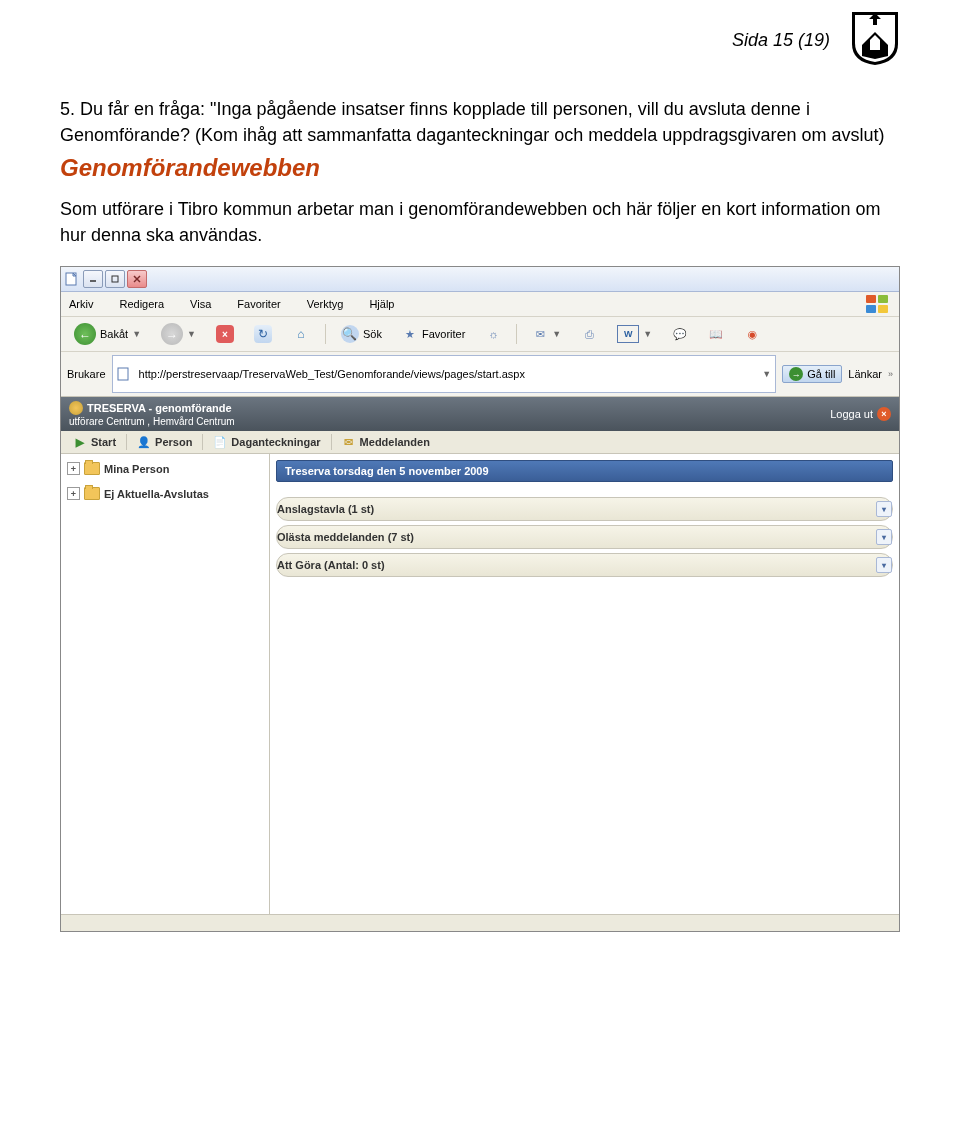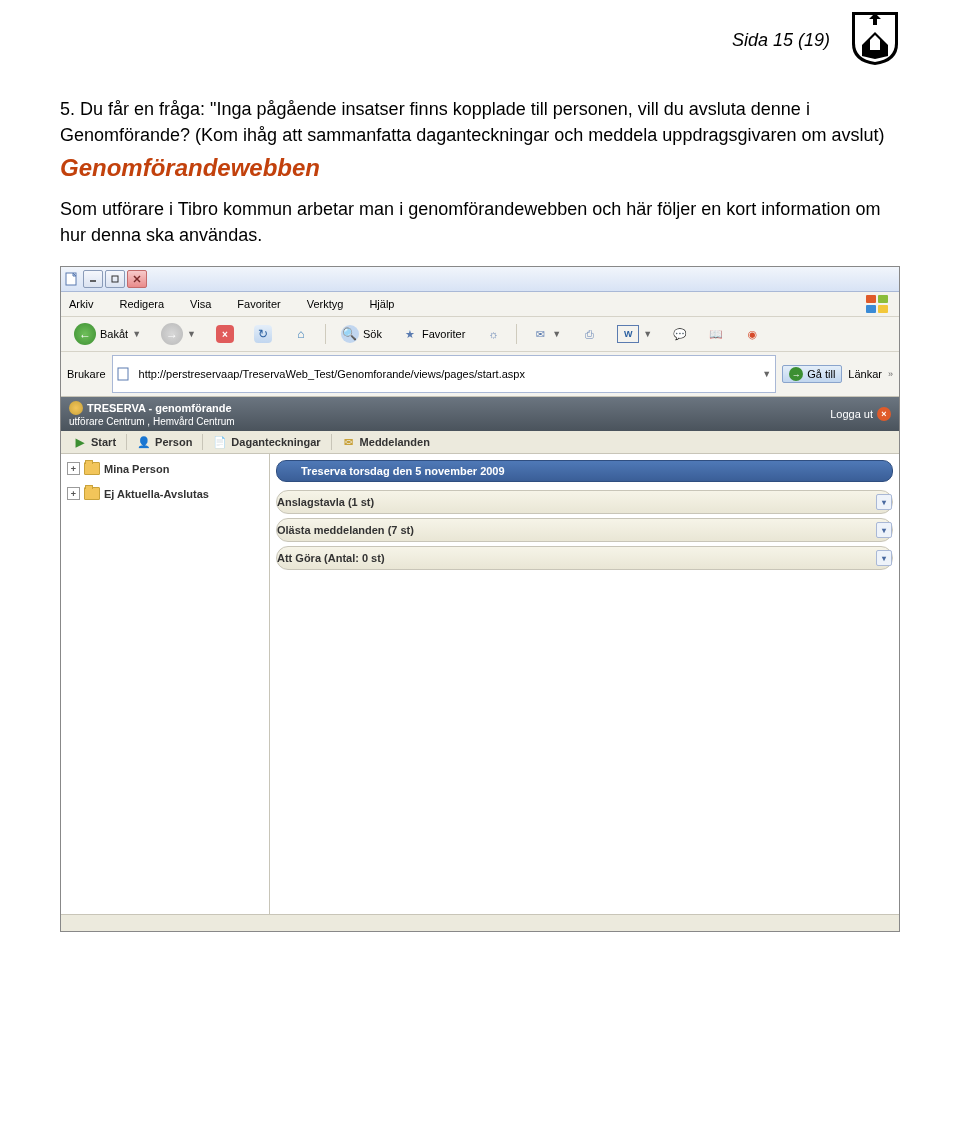--- a/index.html
+++ b/index.html
@@ -139,23 +139,23 @@
   .tab-ic { width:14px; height:14px; display:inline-flex; align-items:center; justify-content:center; }
   .app-body { display:flex; background:#fff; height:460px; }
   .sidebar { width:200px; border-right:1px solid #c8c5b8; padding:6px 4px; }
   .tree-item { display:flex; align-items:center; gap:4px; padding:2px 2px; font-weight:bold; color:#333;}
   .tree-plus { width:11px; height:11px; border:1px solid #9a9a9a; display:flex; align-items:center; justify-content:center; font-size:9px; color:#555; background:#fff;}
   .folder-ic { width:14px; height:11px; background:#f2c55a; border:1px solid #c9a23a; border-radius:1px; position:relative;}
   .folder-ic::before{content:""; position:absolute; top:-3px; left:0; width:6px; height:3px; background:#f2c55a; border:1px solid #c9a23a; border-bottom:none; border-radius:1px 1px 0 0;}
   .main-panel { flex:1; padding:6px; }
   .date-banner {
     background: linear-gradient(#4f79b7,#3a5e97);
-    color:#fff; font-weight:bold; padding:4px 24px;
-    border:1px solid #2f4e80; border-radius:10px;
-    margin-bottom:8px;
+    color:#fff; font-weight:bold; padding:4px 8px;
+    border:1px solid #2f4e80; border-radius:2px;
+    margin-bottom:15px;
   }
   .panel-row {
     background: linear-gradient(#f6f4e8,#e9e6d5);
     border:1px solid #c8c5b8; border-radius:12px;
     padding:3px 0; margin-bottom:4px;
     display:flex; align-items:center;
     font-weight:bold; color:#333;justify-content:flex-end;
   }
   .panel-row .expand-ic {
     margin-left:auto; width:14px; height:14px;

